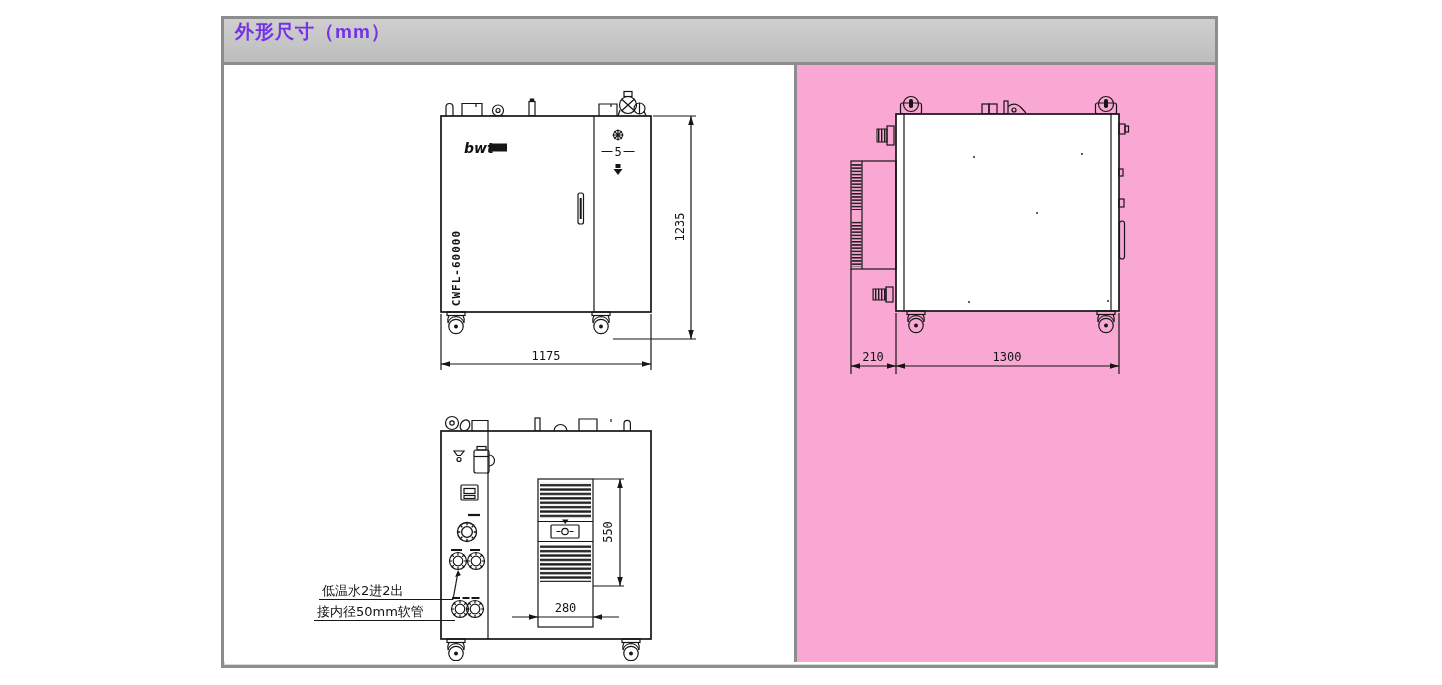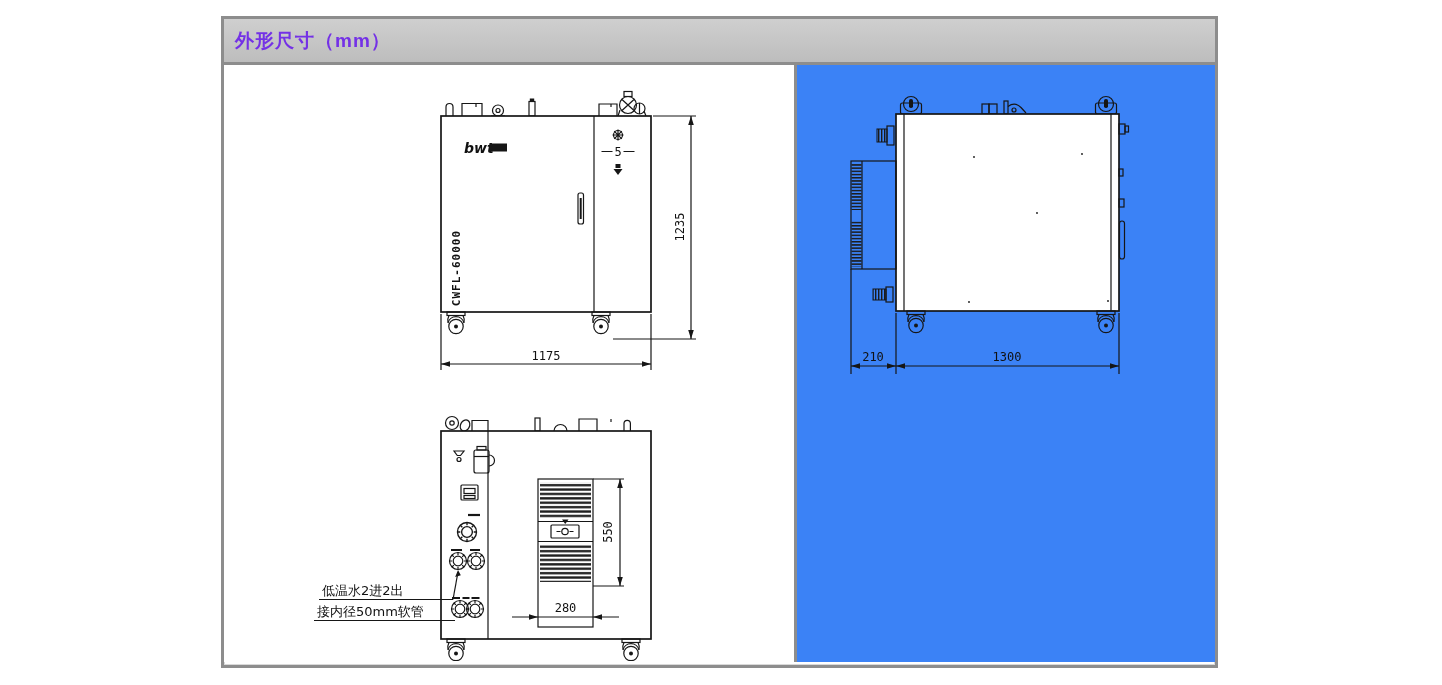--- a/index.html
+++ b/index.html
@@ -1,23 +1,23 @@
 <!DOCTYPE html>
 <html><head>
 <meta charset="utf-8">
 <style>
   *{margin:0;padding:0;box-sizing:border-box}
   html,body{background:#fff}
   .stage{position:relative;width:1442px;height:685px;background:#fff;overflow:hidden;font-family:"Liberation Sans",sans-serif}
   .panel{position:absolute;left:221px;top:16px;width:997px;height:652px;border:3px solid #8d8d8d;background:#fff;box-shadow:inset 0 0 0 1px #d9d9d9}
-  .panel-header{height:46px;background:linear-gradient(#cfcfcf,#bdbdbd);border-bottom:3px solid #8d8d8d;display:flex;align-items:center;padding-left:11px}
+  .panel-header{height:46px;background:linear-gradient(#cfcfcf,#bdbdbd);border-bottom:3px solid #8d8d8d;display:flex;align-items:flex-start;padding-left:11px}
   .panel-title{color:#7431e6;font-size:19px;font-weight:bold;letter-spacing:1px}
   .panel-body{display:flex;height:calc(100% - 49px)}
   .cell-left{width:573px;border-right:3px solid #8d8d8d;position:relative;background:#fff}
-  .cell-right{flex:1;position:relative;background:#3b82f6}
+  .cell-right{flex:1;position:relative;background:#f9a8d4}
   svg.draw{position:absolute;left:0;top:0;display:block}
   .ln{stroke:#161616;fill:none;stroke-width:1.2}
   .ln2{stroke:#161616;fill:#fff;stroke-width:1.7}
   .fill{fill:#161616;stroke:none}
   text{fill:#111}
   .dim{font:12px "DejaVu Sans Mono",monospace}
   .model{font:bold 11px "DejaVu Sans Mono",monospace;letter-spacing:1px}
   .brand{font:italic bold 14px "DejaVu Sans",sans-serif}
   .cjk{font:13px "DejaVu Sans",sans-serif}
 </style>

